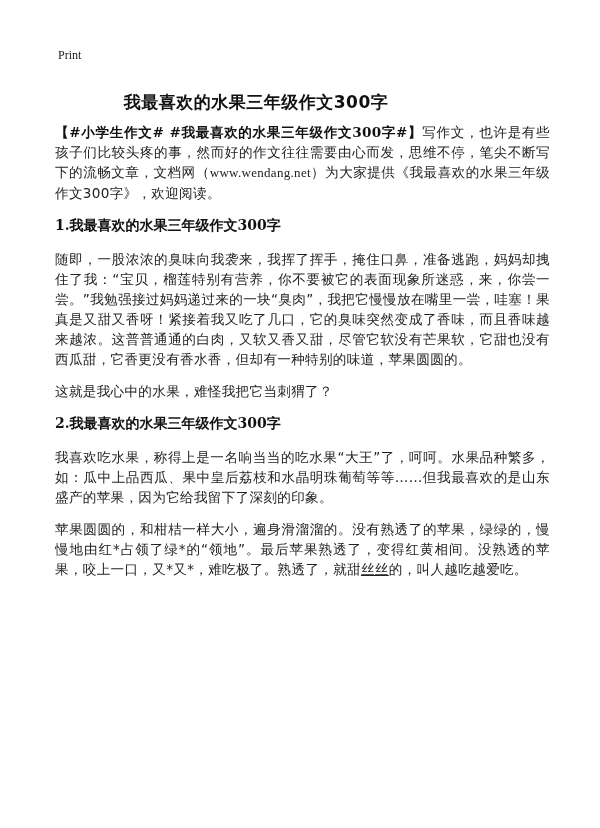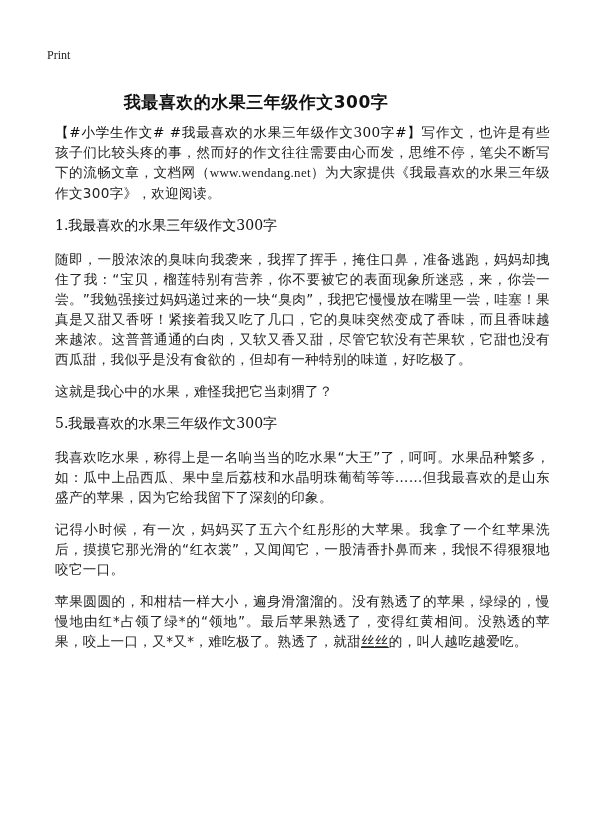--- a/index.html
+++ b/index.html
@@ -1,53 +1,52 @@
 <!DOCTYPE html>
 <html><head>
 <meta charset="utf-8">
 <style>
   html, body { margin: 0; padding: 0; background: #ffffff; }
   body {
     width: 600px; height: 828px; overflow: hidden; position: relative;
     font-family: "DejaVu Sans", sans-serif; color: #1a1a1a;
   }
   .print-label {
-    position: absolute; left: 47px; top: 48px;
+    position: absolute; left: 58px; top: 48px;
     font-family: "Liberation Serif", serif; font-size: 12px; color: #222;
   }
   .page-title {
     position: absolute; left: 0; width: 512px; top: 80px;
     text-align: center; font-size: 17px; color: #111; letter-spacing: 0.5px;
   }
   .content {
     position: absolute; left: 55px; top: 122px; width: 495px;
   }
   p.para {
     margin: 0 0 12px 0; font-size: 13.6px; line-height: 20px; color: #222;
     letter-spacing: 0.3px; text-align: justify;
   }
-  .intro-tag { font-family: "DejaVu Serif", serif; font-weight: normal; color: #111; }
+  .intro-tag { font-family: "DejaVu Serif", serif; font-weight: bold; color: #111; }
   .intro-link { font-family: "Liberation Serif", serif; font-size: 13px; margin-top: 20px; }
   h2.section-heading {
     margin: 2px 0 14px 0; font-size: 14px; line-height: 20px;
-    font-family: "DejaVu Serif", serif; font-weight: normal; color: #111;
+    font-family: "DejaVu Serif", serif; font-weight: bold; color: #111;
   }
   .underline { text-decoration: underline; margin-top: 24px; }
 </style>
 </head>
 <body>
 
 <div class="print-label">Print</div>
 
 <h1 class="page-title">我最喜欢的水果三年级作文300字</h1>
 
 <div class="content">
   <p class="para"><span class="intro-tag">【#小学生作文# #我最喜欢的水果三年级作文300字#】</span><span>写作文，也许是有些孩子们比较头疼的事，然而好的作文往往需要由心而发，思维不停，笔尖不断写下的流畅文章，文档网（</span><span class="intro-link">www.wendang.net</span><span>）为大家提供《我最喜欢的水果三年级作文300字》，欢迎阅读。</span></p>
 
   <h2 class="section-heading">1.我最喜欢的水果三年级作文300字</h2>
-  <p class="para">随即，一股浓浓的臭味向我袭来，我挥了挥手，掩住口鼻，准备逃跑，妈妈却拽住了我：“宝贝，榴莲特别有营养，你不要被它的表面现象所迷惑，来，你尝一尝。”我勉强接过妈妈递过来的一块“臭肉”，我把它慢慢放在嘴里一尝，哇塞！果真是又甜又香呀！紧接着我又吃了几口，它的臭味突然变成了香味，而且香味越来越浓。这普普通通的白肉，又软又香又甜，尽管它软没有芒果软，它甜也没有西瓜甜，我似乎是没有食欲的，但却有一种特别的味道，好吃极了。</p>
+  <p class="para">随即，一股浓浓的臭味向我袭来，我挥了挥手，掩住口鼻，准备逃跑，妈妈却拽住了我：“宝贝，榴莲特别有营养，你不要被它的表面现象所迷惑，来，你尝一尝。”我勉强接过妈妈递过来的一块“臭肉”，我把它慢慢放在嘴里一尝，哇塞！果真是又甜又香呀！紧接着我又吃了几口，它的臭味突然变成了香味，而且香味越来越浓。这普普通通的白肉，又软又香又甜，尽管它软没有芒果软，它甜也没有西瓜甜，它香更没有香水香，但却有一种特别的味道，苹果圆圆的。</p>
   <p class="para">这就是我心中的水果，难怪我把它当刺猬了？</p>
 
-  <h2 class="section-heading">5.我最喜欢的水果三年级作文300字</h2>
+  <h2 class="section-heading">2.我最喜欢的水果三年级作文300字</h2>
   <p class="para">我喜欢吃水果，称得上是一名响当当的吃水果“大王”了，呵呵。水果品种繁多，如：瓜中上品西瓜、果中皇后荔枝和水晶明珠葡萄等等……但我最喜欢的是山东盛产的苹果，因为它给我留下了深刻的印象。</p>
-  <p class="para">记得小时候，有一次，妈妈买了五六个红彤彤的大苹果。我拿了一个红苹果洗后，摸摸它那光滑的“红衣裳”，又闻闻它，一股清香扑鼻而来，我恨不得狠狠地咬它一口。</p>
   <p class="para"><span>苹果圆圆的，和柑桔一样大小，遍身滑溜溜的。没有熟透了的苹果，绿绿的，慢慢地由红*占领了绿*的“领地”。最后苹果熟透了，变得红黄相间。没熟透的苹果，咬上一口，又*又*，难吃极了。熟透了，就甜</span><span class="underline">丝丝</span><span>的，叫人越吃越爱吃。</span></p>
 </div>
 
 </body></html>

